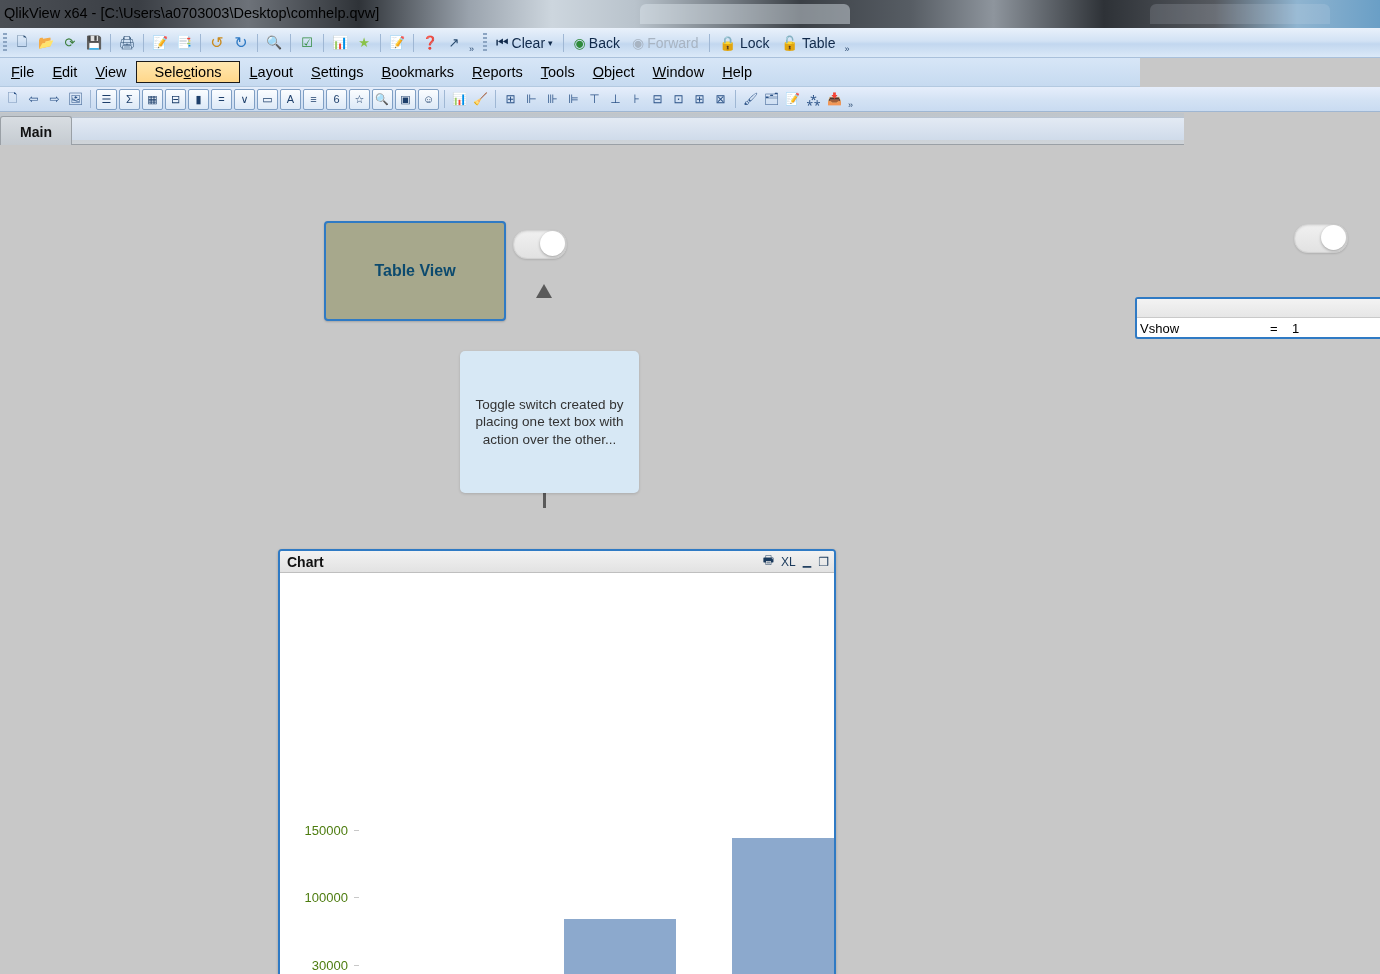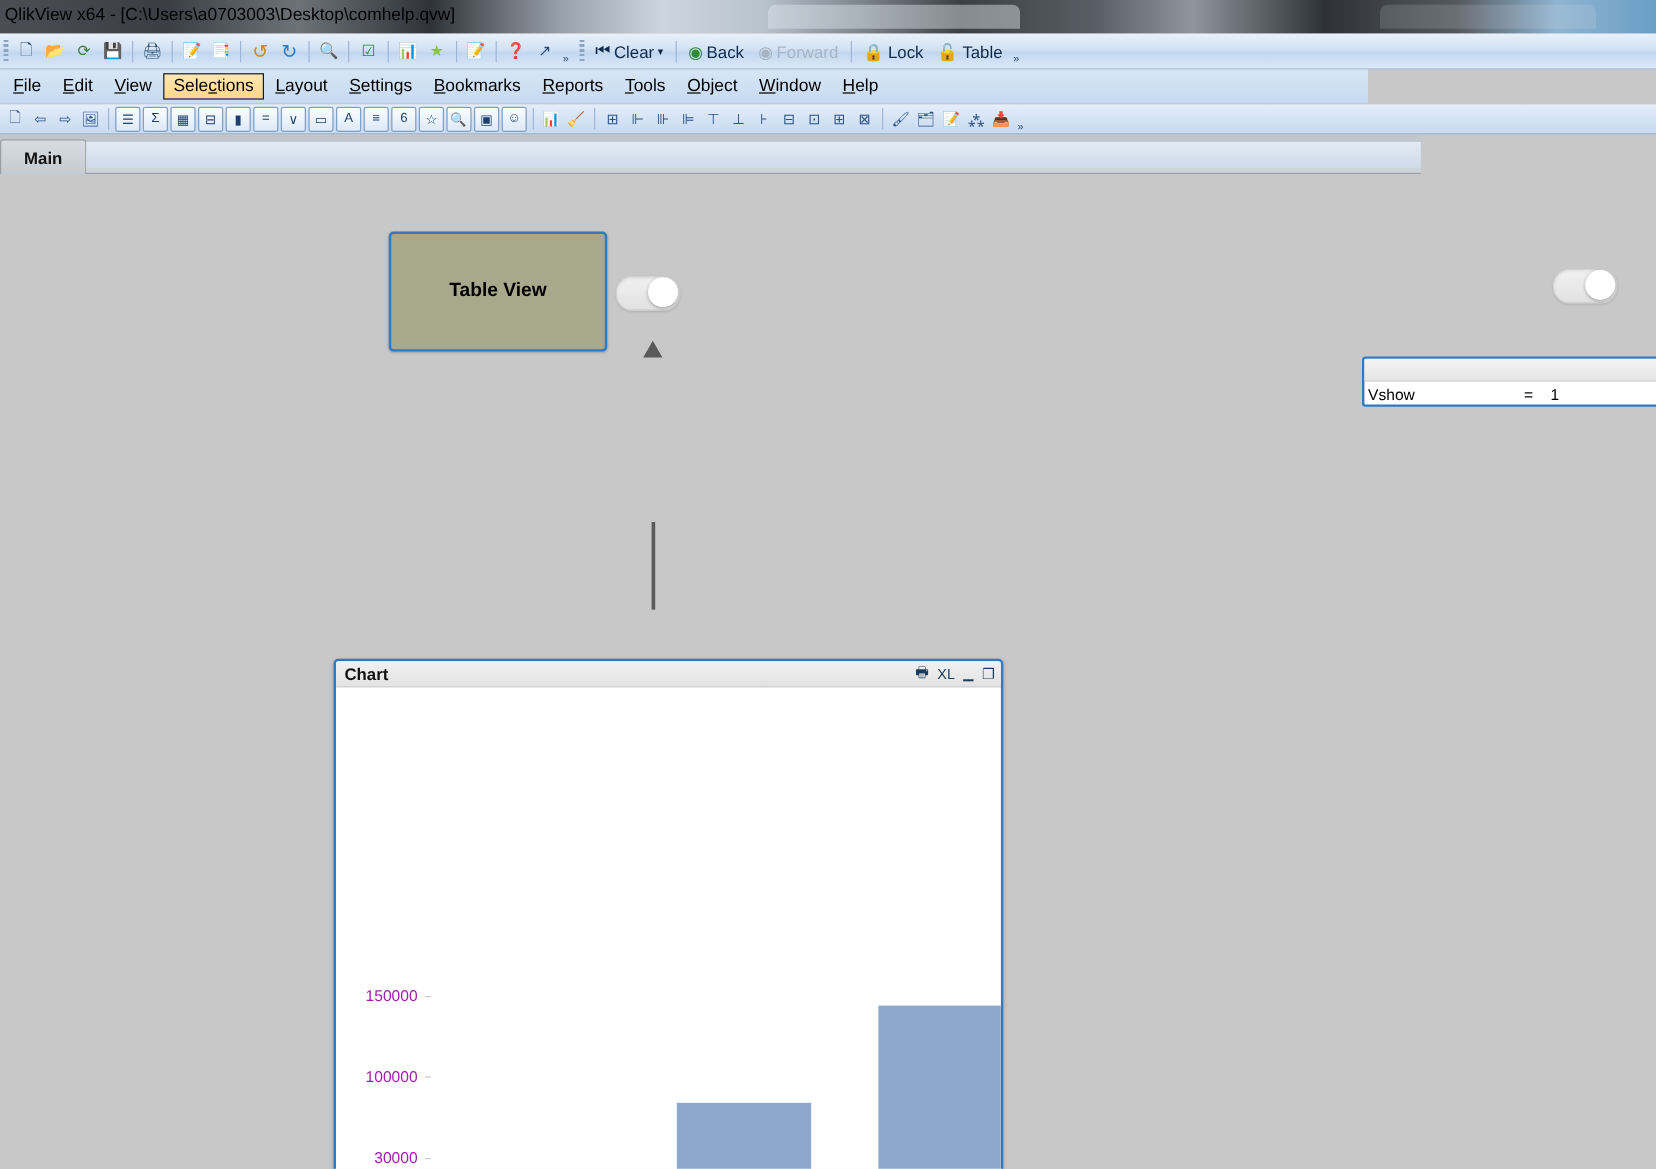--- a/index.html
+++ b/index.html
@@ -57,21 +57,21 @@
     background:linear-gradient(180deg,#d7e6f7 0%,#c6daf0 100%);
     border-bottom:1px solid #b3c9e0;
     box-sizing:border-box;display:flex;align-items:center;padding-left:2px;
   }
   .menu-item{
     font-size:14.5px;color:#000;padding:3px 9px;white-space:nowrap;cursor:default;
   }
   .menu-item u{text-decoration:underline;}
   .menu-item.active{
     background:linear-gradient(180deg,#ffe7b0,#ffd78a);
-    border:1px solid #1a1a1a;padding:2px 8px;
+    border:1px solid #1a1a1a;padding:2px 18px;
   }
   
   #toolbar2{
     position:absolute;left:0;top:87px;width:1380px;height:25px;
     background:linear-gradient(180deg,#e6eefb 0%,#d3e2f4 55%,#c9dbf1 100%);
     border-bottom:1px solid #9fb6d2;
     box-sizing:border-box;display:flex;align-items:center;padding-left:2px;
   }
   .tb2-icon{
     width:19px;height:19px;margin:0 1px;display:inline-flex;
@@ -104,22 +104,23 @@
   }
   
   #canvas{
     position:absolute;left:0;top:145px;width:1380px;height:829px;
     background:#c8c8c8;
   }
   
   .tbox{
     position:absolute;border:2px solid #2f7ac4;border-radius:4px;
     display:flex;align-items:center;justify-content:center;
-    font-weight:bold;font-size:16px;color:#000000;
+    font-weight:bold;font-size:16px;color:#0c4a6e;
     box-shadow:0 1px 2px rgba(0,0,0,.18);
+    margin-top:28px;
   }
   #tableview{left:324px;top:48px;width:178px;height:96px;background:#a7a88c;}
   #chartview{left:579px;top:48px;width:179px;height:92px;background:#b4b4e2;}
   
   .toggle{
     position:absolute;width:52px;height:27px;border-radius:14px;
     background:linear-gradient(180deg,#f0f0f0,#e2e2e2);
     border:1px solid #d2d2d2;
     box-shadow:inset 0 1px 2px rgba(0,0,0,.08), 0 1px 2px rgba(0,0,0,.12);
   }
@@ -180,21 +181,21 @@
   #chartobj .caption .ttl{font-size:14px;font-weight:bold;color:#111;}
   #chartobj .caption .icons{display:flex;align-items:center;gap:7px;color:#1b3a5c;font-size:12px;}
   .capicon{display:inline-flex;align-items:center;justify-content:center;}
   #chartobj .plotwrap{position:relative;width:100%;height:480px;background:#fff;}
   #chart-title{
     position:absolute;top:20px;left:0;right:0;text-align:center;
     font-size:17px;font-weight:bold;color:#4a4a4a;
   }
   .ytick{
     position:absolute;left:10px;width:58px;text-align:right;
-    font-size:13px;color:#a21caf;transform:translateY(-50%);
+    font-size:13px;color:#4d7c0f;transform:translateY(-50%);
   }
   .ytickmark{position:absolute;left:74px;width:5px;height:1px;background:#c8c8c8;}
   .bar{position:absolute;background:#8ca9cd;}
 </style>
 </head>
 <body>
 
 <div id="bg-blur">
   <div class="tabghost" style="left:640px;width:210px;"></div>
   <div class="tabghost" style="left:1150px;width:180px;opacity:.35;"></div>
@@ -332,20 +333,23 @@
     <div class="knob"></div>
   </div>
 
   <div class="toggle" id="toggle-right">
     <div class="knob"></div>
   </div>
 
   <div id="arrow-line"></div>
   <div id="arrow-head"></div>
 
+  <div id="callout">
+    <div class="ctext">Toggle switch created by placing one text box with action over the other...</div>
+  </div>
 
   <div id="vshowbox">
     <div class="vhdr">
       
     </div>
     <div class="vrow">
       <span class="vname">Vshow</span>
       <span class="veq">=</span>
       <span>1</span>
     </div>

